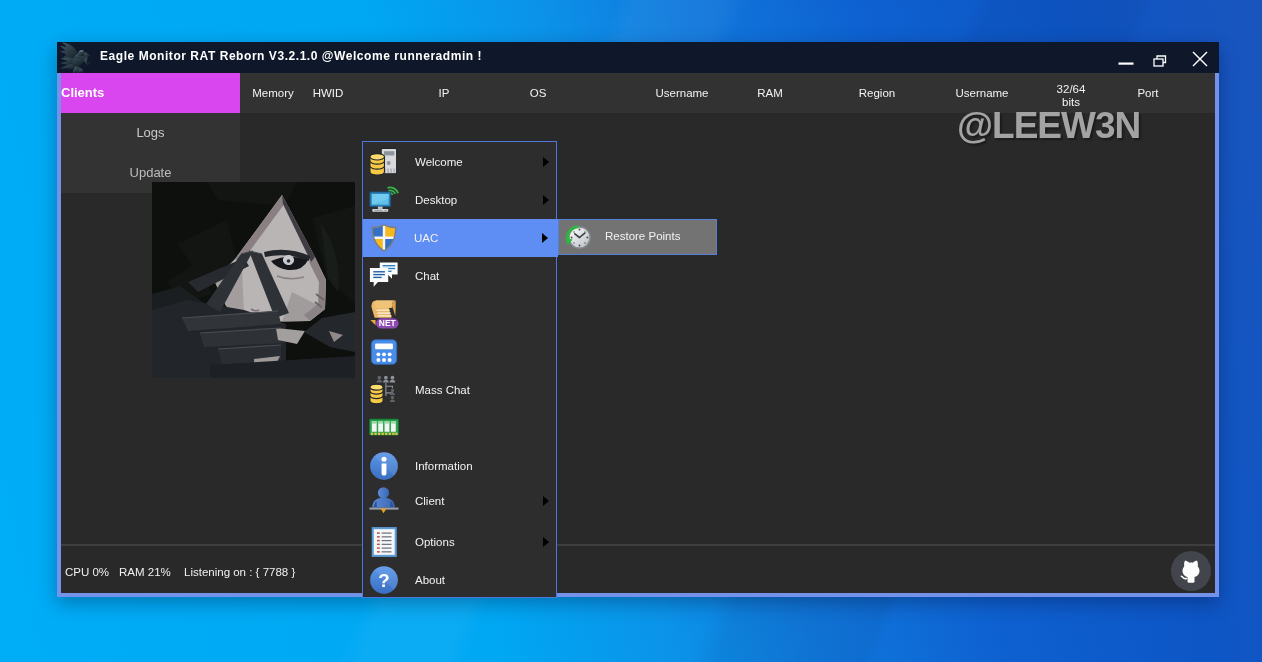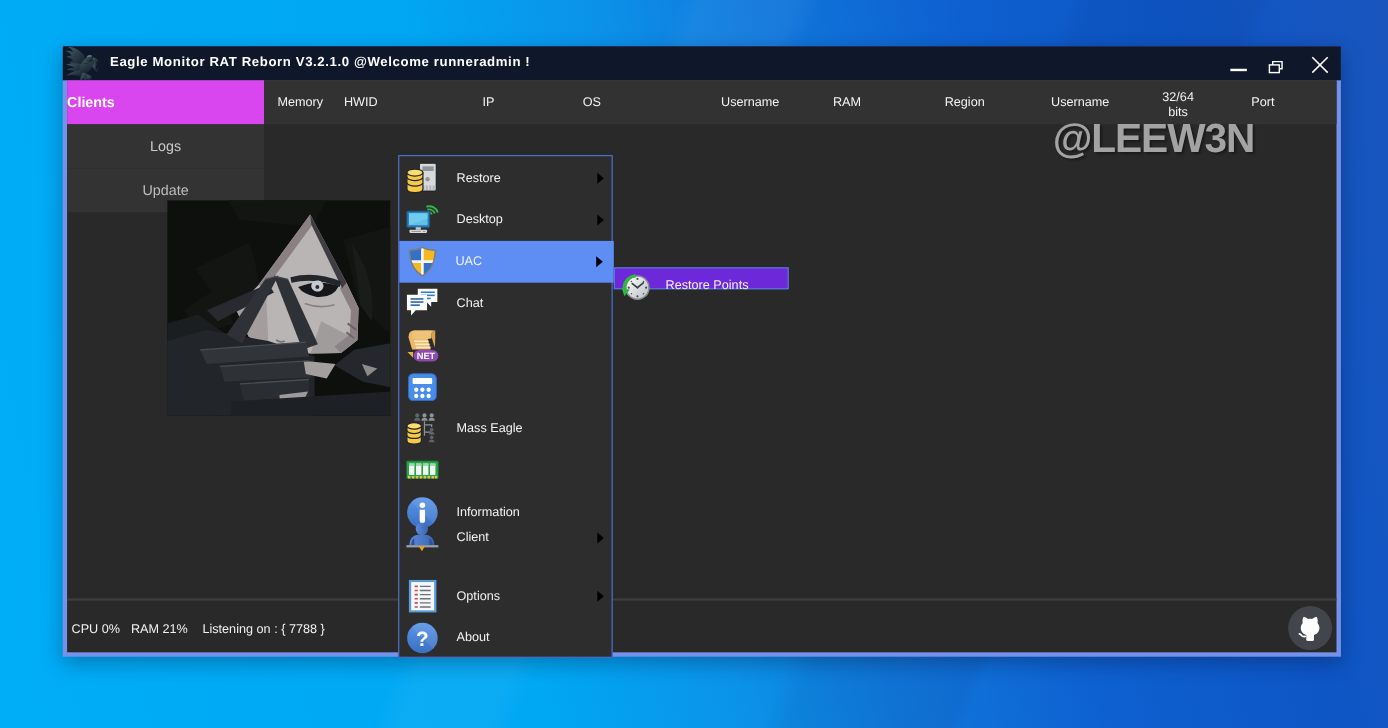--- a/index.html
+++ b/index.html
@@ -27,21 +27,21 @@
 #status span { position:absolute; top:0; }
 #gh { left:1109px; top:477px; width:42px; height:42px; }
 
 #menu { left:362px; top:141px; width:195px; height:457px; background:#2d2d2d; border:1px solid #4f76da; }
 .mi { position:absolute; left:1px; width:193px; height:38px; }
 .mi.hl { background:#5e8ef4; left:0px; width:195px; }
 .mi .ic { position:absolute; left:5px; top:4px; width:30px; height:30px; }
 .mi.hl .ic { left:6px; }
 .mi .txt { position:absolute; left:51px; top:0; height:38px; line-height:38px; color:#f2f2f2; font-size:11.5px; white-space:nowrap; }
 .mi .arr { position:absolute; left:179px; top:14px; width:0; height:0; border-left:6px solid #000; border-top:5px solid transparent; border-bottom:5px solid transparent; }
-#submenu { left:558px; top:219px; width:159px; height:20px; background:#6d28d9; border:1.5px solid #567fd8;margin-top:24px; }
+#submenu { left:558px; top:219px; width:159px; height:36px; background:#737373; border:1.5px solid #567fd8; }
 #submenu .ic { position:absolute; left:6px; top:5px; width:26px; height:26px; }
 #submenu .txt { position:absolute; left:46px; top:0; height:32px; line-height:32px; color:#f2f2f2; font-size:11.5px; }
 </style>
 </head>
 <body>
 <div class="abs" id="beams" style="left:0;top:0;width:1262px;height:662px;
   background:linear-gradient(113deg, rgba(255,255,255,0) 40%, rgba(255,255,255,.045) 41.5%, rgba(255,255,255,.045) 47%, rgba(255,255,255,0) 48.5%),
              linear-gradient(113deg, rgba(10,20,60,0) 63%, rgba(10,20,60,.06) 64.5%, rgba(10,20,60,.06) 74%, rgba(10,20,60,0) 75%);"></div>
 <div class="abs" id="win">
   <div class="abs" id="titlebar">
@@ -164,21 +164,21 @@
             <rect x="19.3" y="23" width="2" height="4.5"></rect>
             <rect x="22.6" y="23" width="2" height="4.5"></rect>
             <rect x="25.9" y="23" width="2" height="4.5"></rect>
           </g>
     <path d="M1 10.5 v16 q0 3.5 7.75 3.5 q7.75 0 7.75 -3.5 v-16 Z" fill="#f6ca47"></path>
     <ellipse cx="8.75" cy="10.5" rx="7.75" ry="3.4" fill="#fbdc6e"></ellipse>
     <path d="M1 15.5 q2 2.8 7.75 2.8 q5.75 0 7.75 -2.8" fill="none"></path>
     <path d="M1 20.8 q2 2.8 7.75 2.8 q5.75 0 7.75 -2.8" fill="none"></path>
     </g>
       </svg>
-      <span class="txt">Restore</span>
+      <span class="txt">Welcome</span>
       <span class="arr"></span>
     </div>
   <div class="mi" style="top:39px" id="mi-desktop">
       <svg class="ic" viewBox="0 0 32 32">
     <g fill="none" stroke="#35b44a" transform="rotate(-18 22.5 11.5)">
       <path d="M22.5 8.7 A2.8 2.8 0 0 1 25.3 11.5" stroke-width="1.7"></path>
       <path d="M22.5 5.7 A5.8 5.8 0 0 1 28.3 11.5" stroke-width="1.8"></path>
       <path d="M22.5 2.6 A8.9 8.9 0 0 1 31.4 11.5" stroke-width="1.9"></path>
     </g>
     <rect x="1" y="7.5" width="22" height="15.5" rx="1" fill="#2e7fb8" stroke="#1c5a86"></rect>
@@ -284,21 +284,21 @@
           <circle cx="25" cy="24" r="1.8"></circle>
           <path d="M22.3 28.8 q0 -2.7 2.7 -2.7 q2.7 0 2.7 2.7 Z"></path>
         </g>
     <g stroke="#232527" stroke-width="1.2">
     <path d="M1 13 v14.5 q0 3.2 7 3.2 q7 0 7 -3.2 v-14.5 Z" fill="#f6ca47"></path>
     <ellipse cx="8" cy="13" rx="7" ry="3.1" fill="#fbdc6e"></ellipse>
     <path d="M1 17.8 q1.8 2.6 7 2.6 q5.2 0 7 -2.6" fill="none"></path>
     <path d="M1 22.6 q1.8 2.6 7 2.6 q5.2 0 7 -2.6" fill="none"></path>
     </g>
       </svg>
-      <span class="txt">Mass Eagle</span>
+      <span class="txt">Mass Chat</span>
     </div>
   <div class="mi" style="top:267px" id="mi-mem">
       <svg class="ic" viewBox="0 0 32 32">
     <rect x="0.5" y="6.5" width="31" height="17" rx="1.2" fill="#2aa34b" stroke="#156e30" stroke-width="1"></rect>
     <g fill="#f2f5f2">
           <rect x="3" y="9" width="5.2" height="11"></rect>
           <rect x="9.8" y="9" width="5.2" height="11"></rect>
           <rect x="16.6" y="9" width="5.2" height="11"></rect>
           <rect x="23.4" y="9" width="5.2" height="11"></rect>
         </g>
@@ -328,21 +328,21 @@
             <stop offset="1" stop-color="#3a6fc2"></stop>
           </linearGradient>
         </defs>
     <circle cx="16" cy="16" r="14.8" fill="url(#infog)"></circle>
     <path d="M16 1.2 a14.8 14.8 0 0 1 10.4 25.3 L5.6 5.6 A14.8 14.8 0 0 1 16 1.2 Z" fill="#ffffff" opacity=".08"></path>
     <circle cx="16" cy="8.8" r="2.7" fill="#fff"></circle>
     <path d="M13.4 13.2 h5.2 v11 q0 2 -2.6 2 q-2.6 0 -2.6 -2 Z" fill="#fff"></path>
   </svg>
       <span class="txt">Information</span>
     </div>
-  <div class="mi" style="top:328px" id="mi-client">
+  <div class="mi" style="top:340px" id="mi-client">
       <svg class="ic" viewBox="0 0 32 32">
     <defs>
           <linearGradient id="cg" x1="0" y1="0" x2="1" y2="0">
             <stop offset="0" stop-color="#5b8ad8"></stop>
             <stop offset="1" stop-color="#3a66b0"></stop>
           </linearGradient>
         </defs>
     <circle cx="15.5" cy="7.2" r="6" fill="url(#cg)"></circle>
     <path d="M3.5 23 q0 -10.5 12 -10.5 q12 0 12 10.5 Z" fill="url(#cg)"></path>
     <path d="M8 16 q-2.5 2 -3 7 L8.5 23 Z" fill="#2d549a"></path>

